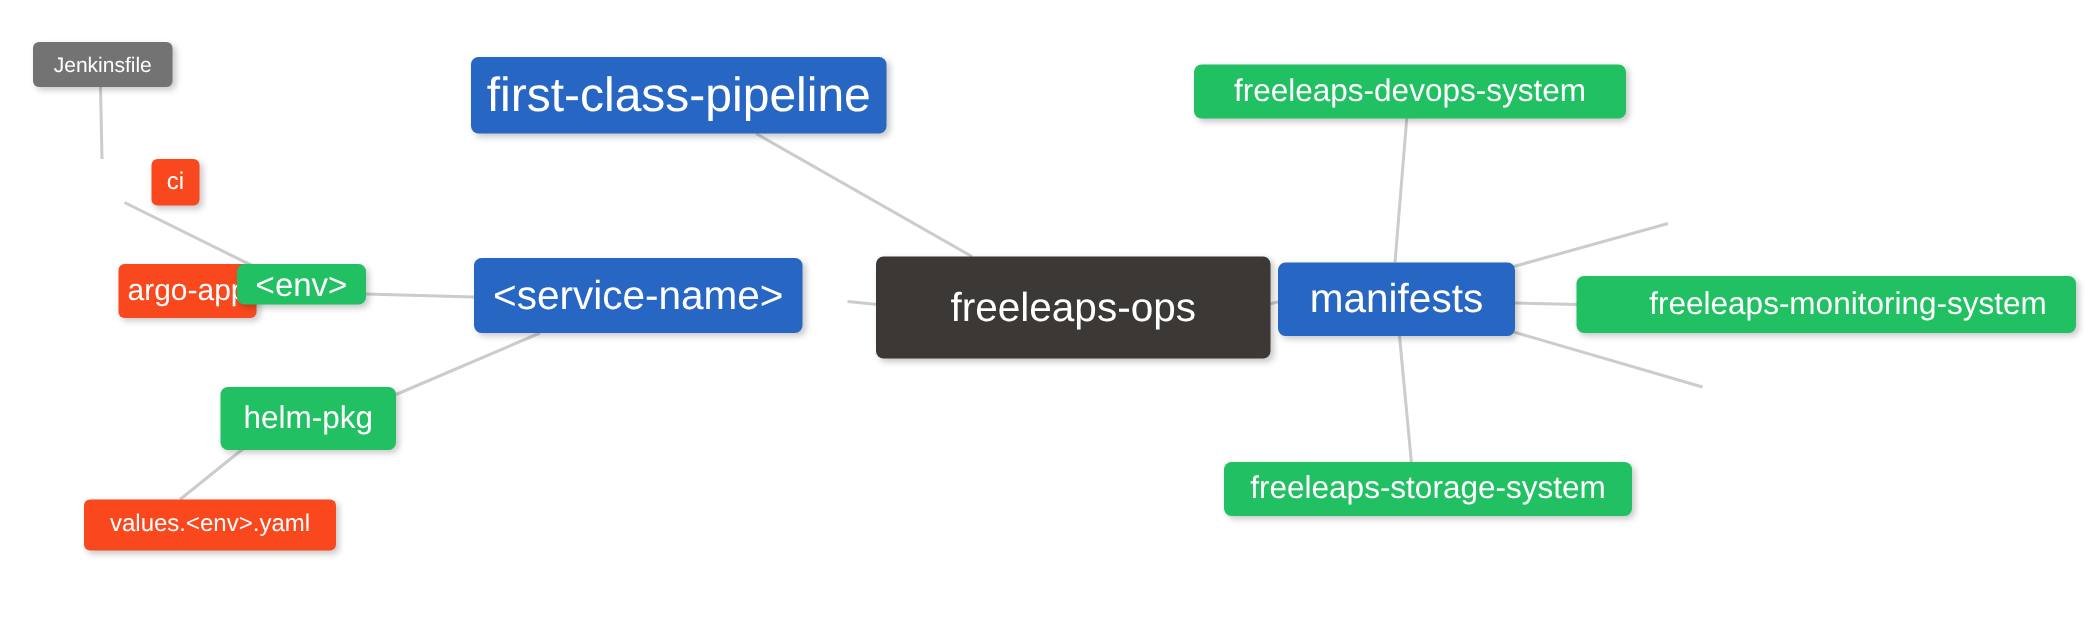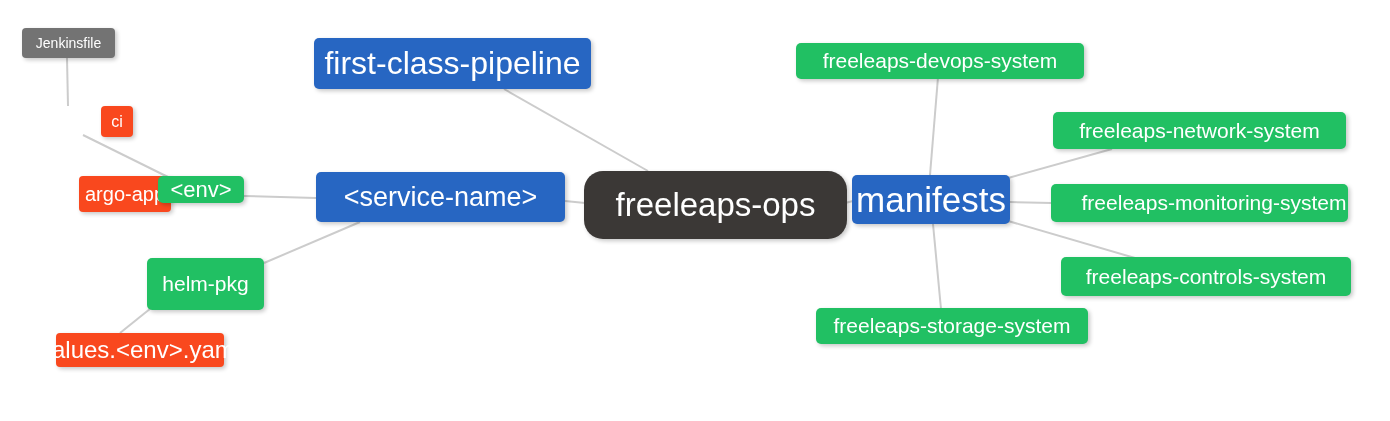--- a/index.html
+++ b/index.html
@@ -31,29 +31,29 @@
   .bg-blue   { background: #2766c2; }
   .bg-green  { background: #21c063; }
   .bg-red    { background: #f9481e; margin-left: 48px; }
   .bg-orange { background: #737373; }
 
   
   .n-jenkinsfile { left: 22px;   top: 28px;  width: 93px;  height: 30px; font-size: 14px; border-radius: 4px; }
   .n-ci          { left: 53px;   top: 106px; width: 32px;  height: 31px; font-size: 16px; border-radius: 4px; }
   .n-argo        { left: 31px;   top: 176px; width: 92px;  height: 36px; font-size: 20px; border-radius: 4px; }
   .n-env         { left: 158px;  top: 176px; width: 86px;  height: 27px; font-size: 22px; }
-  .n-helm        { left: 147px;  top: 258px; width: 117px; height: 52px; font-size: 21px; }
-  .n-values      { left: 8px;    top: 333px; width: 168px; height: 34px; font-size: 24px; border-radius: 4px; }
+  .n-helm        { left: 147px;  top: 258px; width: 117px; height: 42px; font-size: 21px; }
+  .n-values      { left: 8px;    top: 333px; width: 168px; height: 34px; font-size: 16px; border-radius: 4px; }
   .n-pipeline    { left: 314px;  top: 38px;  width: 277px; height: 51px; font-size: 32px; }
-  .n-service     { left: 316px;  top: 172px; width: 249px; height: 50px; font-size: 27px; }
-  .n-ops         { left: 584px;  top: 171px; width: 263px; height: 68px; font-size: 33px; border-radius: 19px; }
-  .n-manifests   { left: 852px;  top: 175px; width: 158px; height: 49px; font-size: 35px; }
+  .n-service     { left: 316px;  top: 172px; width: 219px; height: 50px; font-size: 27px; }
+  .n-ops         { left: 584px;  top: 171px; width: 263px; height: 68px; font-size: 27px; }
+  .n-manifests   { left: 852px;  top: 175px; width: 158px; height: 49px; font-size: 27px; }
   .n-devops      { left: 796px;  top: 29px;  width: 288px; height: 36px; font-size: 21px; margin-top: 14px; }
   .n-network     { left: 1053px; top: 112px; width: 293px; height: 37px; font-size: 21px; }
-  .n-monitoring  { left: 1051px; top: 184px; width: 297px; height: 38px; font-size: 21px; padding-left: 29px; }
+  .n-monitoring  { left: 1051px; top: 184px; width: 333px; height: 38px; font-size: 21px; padding-left: 29px; }
   .n-controls    { left: 1061px; top: 257px; width: 290px; height: 39px; font-size: 21px; }
   .n-storage     { left: 816px;  top: 308px; width: 272px; height: 36px; font-size: 21px; text-align: right; }
 </style>
 </head>
 <body>
 
 <div class="canvas">
 
   <svg class="edges" viewBox="0 0 1390 421">
     <line x1="67" y1="58" x2="68" y2="106"></line>
@@ -76,18 +76,16 @@
   <div class="node bg-red n-ci">ci</div>
   <div class="node bg-red n-argo">argo-app</div>
   <div class="node bg-green n-env">&lt;env&gt;</div>
   <div class="node bg-green n-helm">helm-pkg</div>
   <div class="node bg-red n-values">values.&lt;env&gt;.yaml</div>
   <div class="node bg-blue n-pipeline">first-class-pipeline</div>
   <div class="node bg-blue n-service">&lt;service-name&gt;</div>
   <div class="node bg-root n-ops">freeleaps-ops</div>
   <div class="node bg-blue n-manifests">manifests</div>
   <div class="node bg-green n-devops">freeleaps-devops-system</div>
-  <div class="node bg-green n-network">freeleaps-network-system</div>
   <div class="node bg-green n-monitoring">freeleaps-monitoring-system</div>
-  <div class="node bg-green n-controls">freeleaps-controls-system</div>
   <div class="node bg-green n-storage">freeleaps-storage-system</div>
 
 </div>
 
 </body></html>

